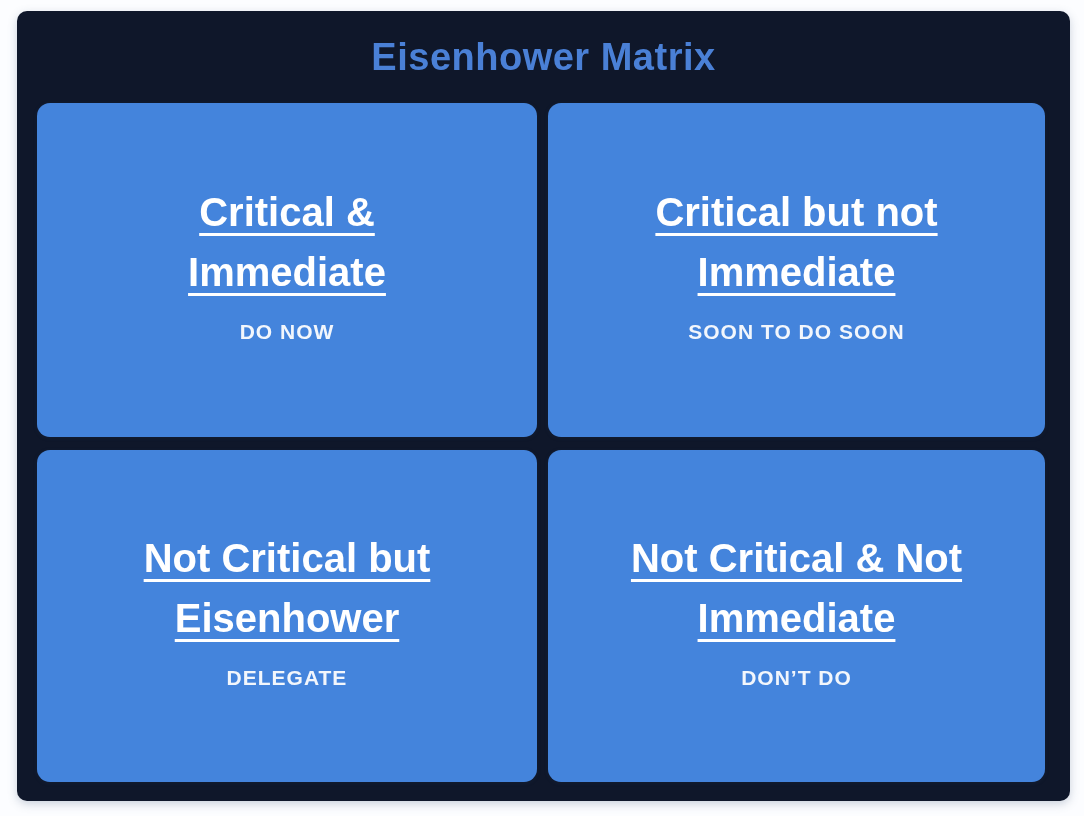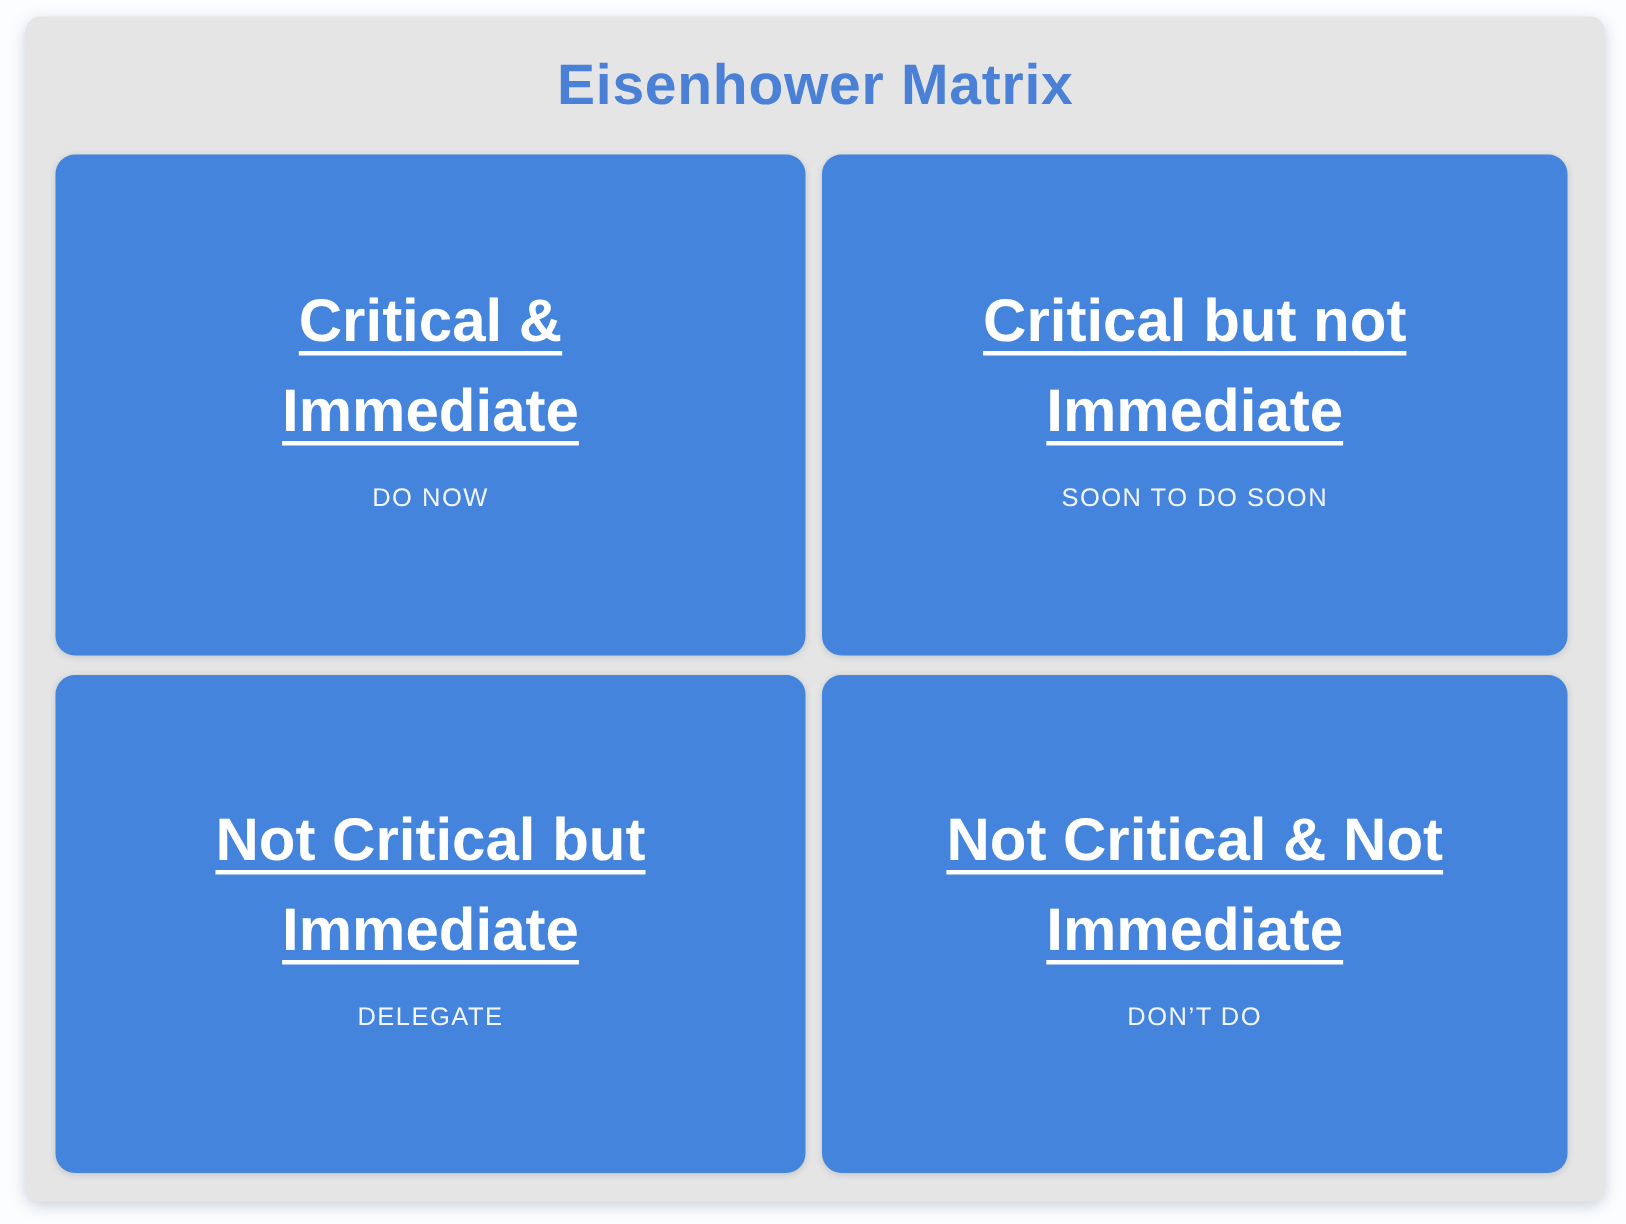--- a/index.html
+++ b/index.html
@@ -10,21 +10,21 @@
     overflow: hidden;
   }
   .page {
     position: relative;
     width: 1084px; height: 816px;
   }
   .matrix-container {
     position: absolute;
     left: 17px; top: 11px;
     width: 1053px; height: 790px;
-    background: #e5e5e5;
+    background: #0f172a;
     border-radius: 10px;
     box-shadow: 0 3px 10px rgba(90, 110, 140, 0.30);
   }
   .matrix-title {
     height: 92px;
     display: flex;
     align-items: center;
     justify-content: center;
     font-size: 38px;
     font-weight: 700;
@@ -57,22 +57,22 @@
     line-height: 1.5;
     white-space: pre-line;
     text-decoration: underline;
     text-decoration-thickness: 3px;
     text-underline-offset: 7px;
     cursor: pointer;
   }
   .quadrant-action {
     margin-top: 18px;
     color: #f2f6fc;
-    font-size: 17px;
-    font-weight: 400;
+    font-size: 21px;
+    font-weight: 700;
     letter-spacing: 1px;
   }
 </style>
 </head>
 <body>
 
 <div class="page">
   <div class="matrix-container">
 
     <div class="matrix-title">Eisenhower Matrix</div>
@@ -86,21 +86,21 @@
       </div>
 
       <div class="quadrant-card">
         <div class="quadrant-heading">Critical but not
 Immediate</div>
         <div class="quadrant-action">SOON TO DO SOON</div>
       </div>
 
       <div class="quadrant-card">
         <div class="quadrant-heading">Not Critical but
-Immediate</div>
+Eisenhower</div>
         <div class="quadrant-action">DELEGATE</div>
       </div>
 
       <div class="quadrant-card">
         <div class="quadrant-heading">Not Critical &amp; Not
 Immediate</div>
         <div class="quadrant-action">DON’T DO</div>
       </div>
 
     </div>

